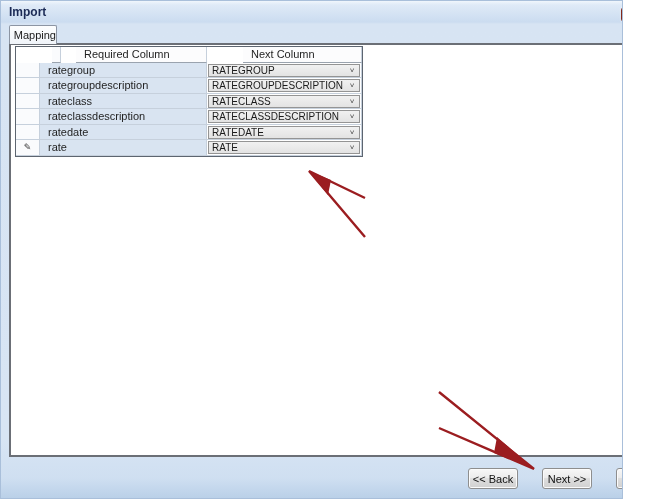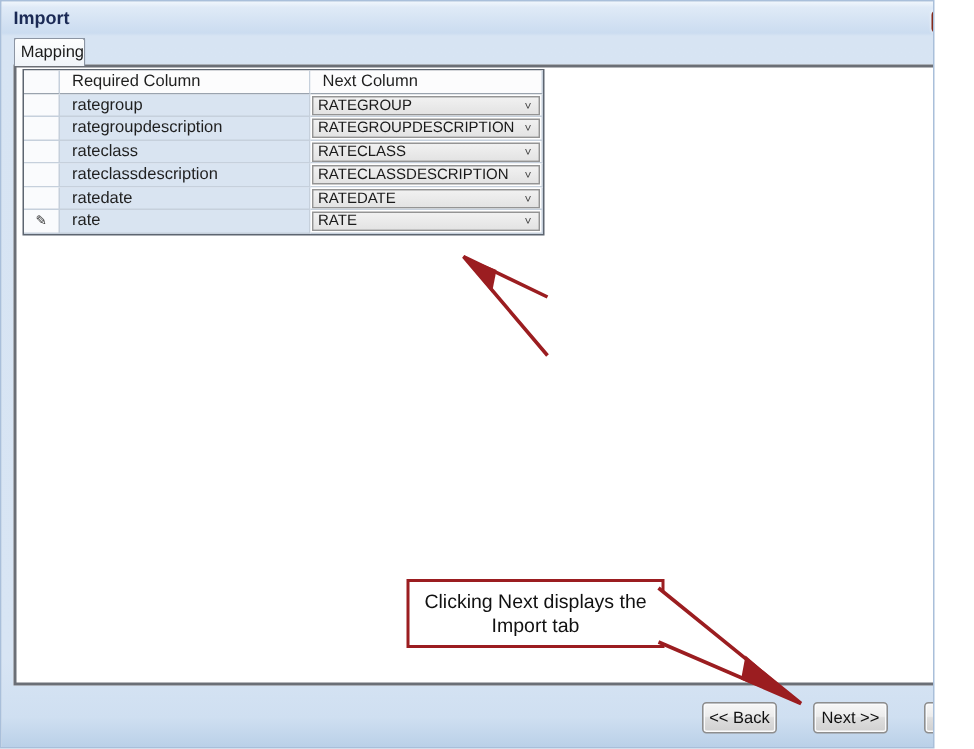--- a/index.html
+++ b/index.html
@@ -38,21 +38,21 @@
     background:#fff; border:2px solid #6b6f76;
   }
 
   
   .maptable {
     position:absolute; left:14px; top:45px; z-index:3;
     display:grid; grid-template-columns:24px 167px 155px; grid-auto-rows:15.5px;
     border:1px solid #5d6570; background:#fff; font-size:11px; color:#1f1f1f;
   }
   .maptable > div { border-right:1px solid #c6d0dc; border-bottom:1px solid #c6d0dc; overflow:hidden; }
-  .hcell { background:#fcfcfd; line-height:15px; padding-left:8px; border-bottom-color:#9aa3ae !important; }
+  .hcell { background:#fcfcfd; line-height:15px; padding-left:8px; border-bottom-color:#9aa3ae !important;margin-left:36px; }
   .gcell { background:#fafbfd; text-align:center; font-size:9px; color:#333; line-height:14px; }
   .rcell { background:var(--required-cell,#d9e4f1); line-height:15px; padding-left:8px; }
   .fcell { background:#fff; padding:0; }
   .combo {
     margin:1px 1px 0 1px; height:13px; display:flex; align-items:center;
     border:1px solid #949494; background:linear-gradient(180deg,#f1f1f1,#e3e3e3);
     font-size:10px; color:#1a1a1a; padding-left:3px; letter-spacing:0px;
   }
   .combo .chev { margin-left:auto; width:14px; text-align:center; font-size:8px; color:#444; line-height:11px; }
 
@@ -145,23 +145,20 @@
     <div class="gcell"><span>✎</span></div>
     <div class="rcell">rate</div>
     <div class="fcell">
         <div class="combo">
           <span>RATE</span>
           <span class="chev">˅</span>
         </div>
       </div>
   </div>
 
-  <div class="callout callout2">
-    <span>Clicking Next displays the Import tab</span>
-  </div>
 
   <svg class="arrow-layer" viewBox="0 0 649 499">
     <path d="M 364,197 L 308,170 L 364,236" fill="#ffffff" stroke="#9b1d20" stroke-width="2.4"></path>
     <polygon points="308,170 330,179 327,194" fill="#9b1d20"></polygon>
     <path d="M 438,391 L 533,468 L 438,427" fill="#ffffff" stroke="#9b1d20" stroke-width="2.4"></path>
     <polygon points="533,468 496,436 493,452" fill="#9b1d20"></polygon>
   </svg>
 
   <div class="footer-buttons">
     <button class="btn">&lt;&lt; Back</button>

